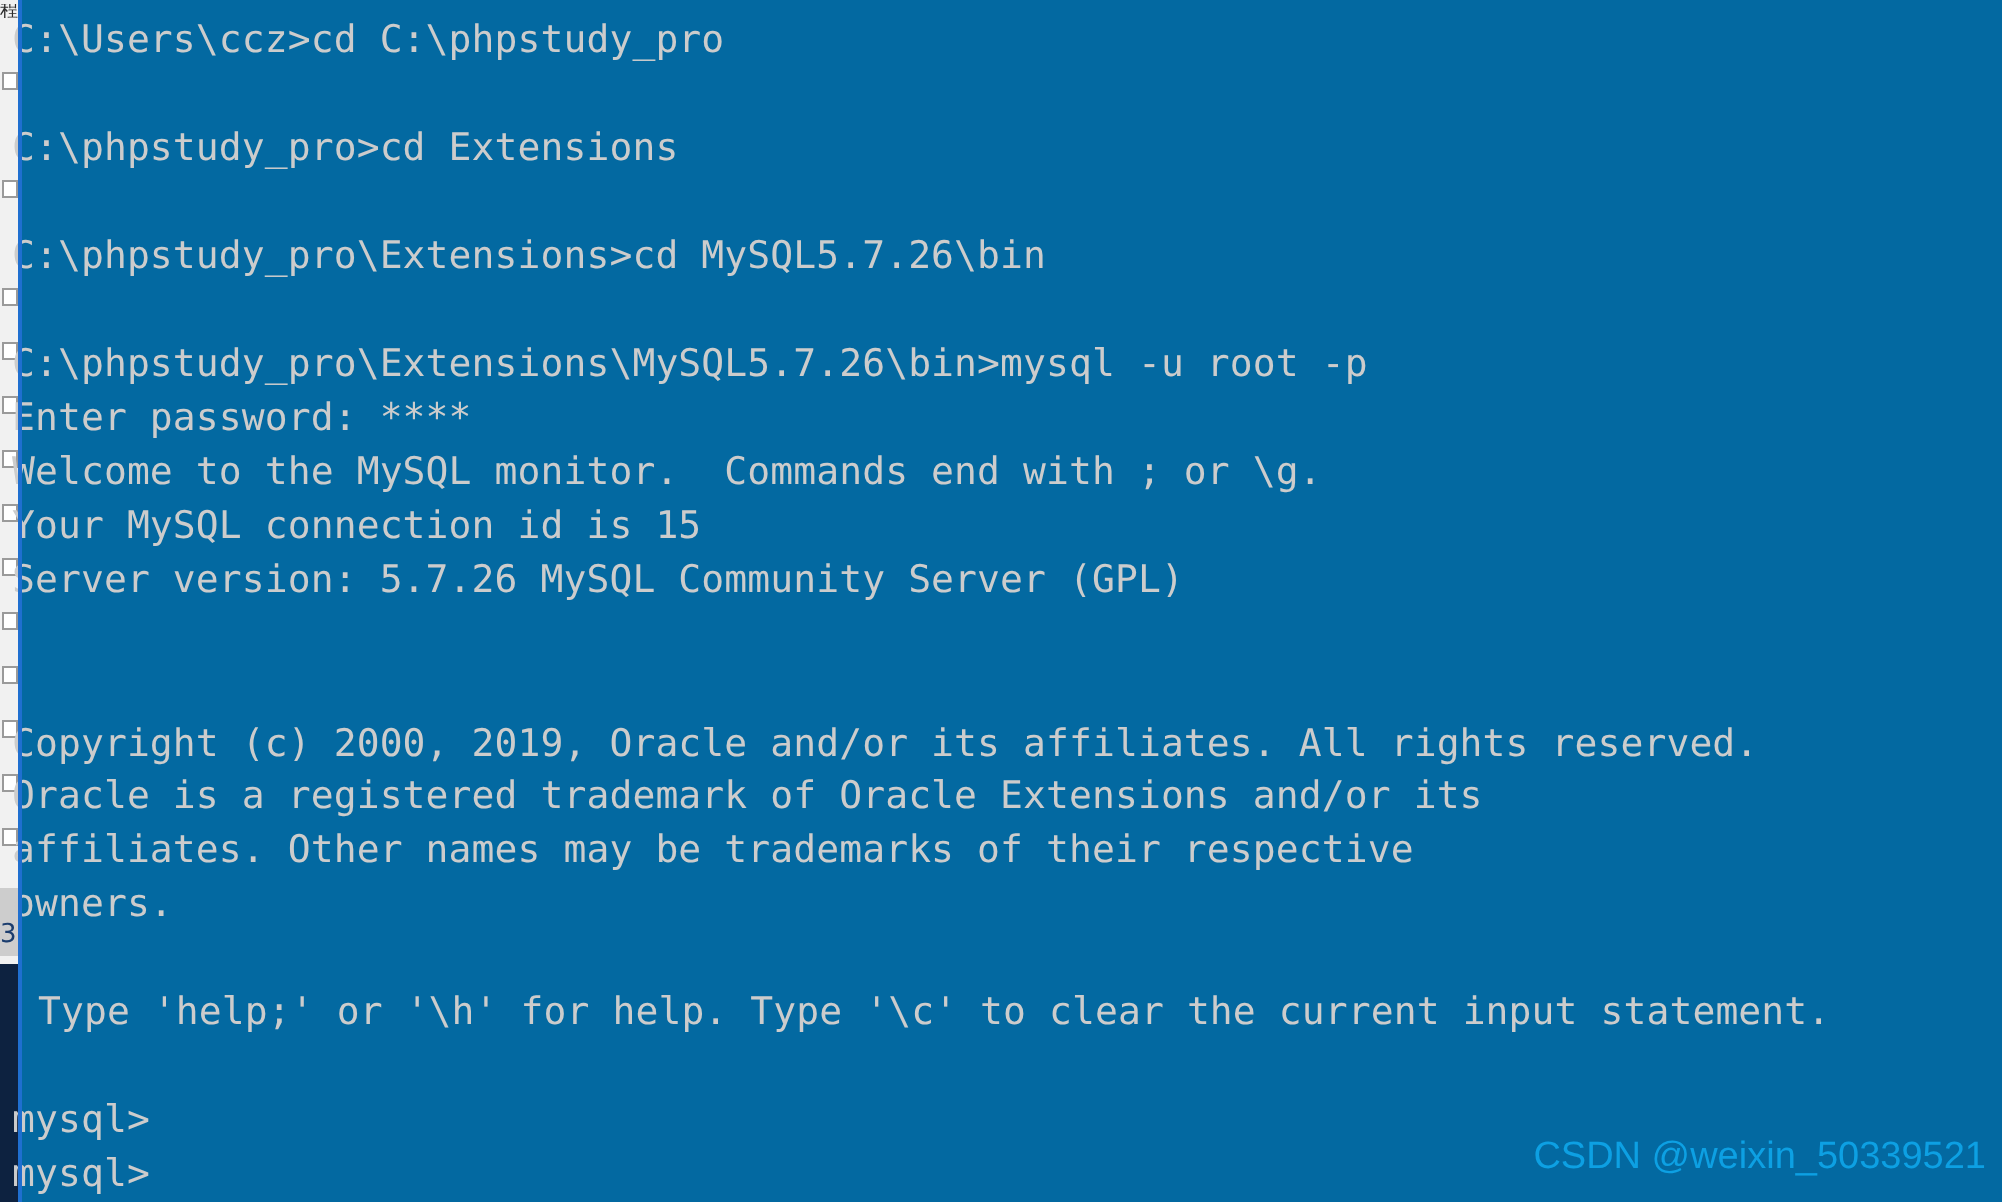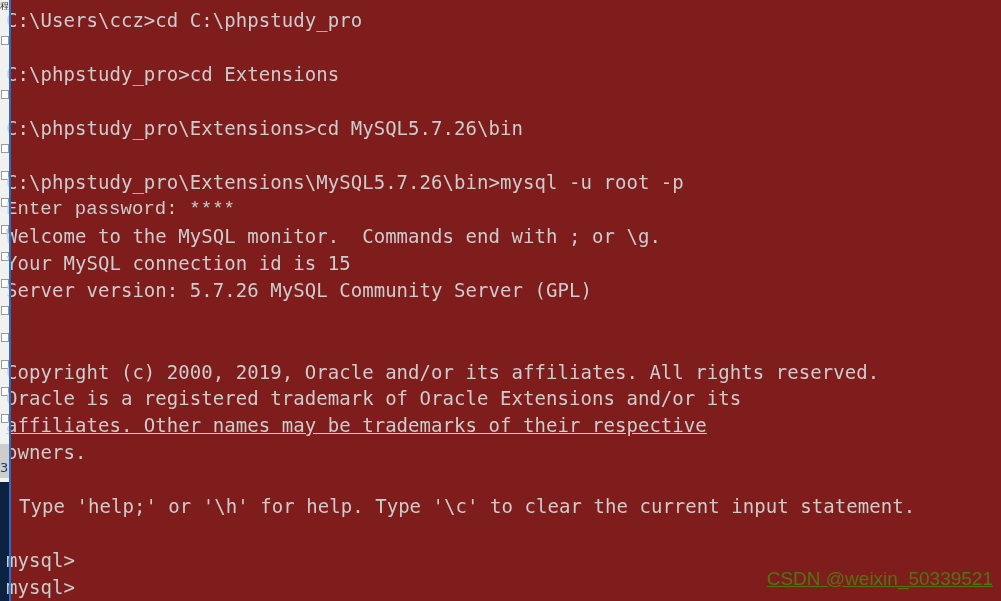--- a/index.html
+++ b/index.html
@@ -94,49 +94,48 @@
     z-index: 5;
   }
 
   
   #console {
     position: absolute;
     left: 11px;
     top: 0;
     width: 990px;
     height: 601px;
-    background: #7f1d1d;
+    background: #0369a1;
     z-index: 3;
   }
 
   .line {
     position: absolute;
     left: -5px;
     white-space: pre;
     color: #cccccc;
     font-family: "DejaVu Sans Mono", "Liberation Mono", monospace;
     font-size: 19px;
     line-height: 27px;
     letter-spacing: 0.05px;
     height: 27px;
   }
 
   
   #watermark {
     position: absolute;
     right: 8px;
     top: 567px;
-    color: #4d7c0f;
+    color: #0ea5e9;
     font-family: "Liberation Sans", "DejaVu Sans", sans-serif;
     font-size: 19px;
     line-height: 24px;
     white-space: pre;
     opacity: 0.92;
     z-index: 8;
-    text-decoration: underline;
   }
 </style>
 </head>
 <body>
 
 <div id="screen">
 
   <div id="bg-window">
     <div class="bg-scroll-track"></div>
     <div class="bg-scroll-thumb" style="top:444px;height:34px;"></div>
@@ -161,29 +160,29 @@
   <div id="console-edge"></div>
 
   <div id="console">
       <div class="line" style="top: 7px;">C:\Users\ccz&gt;cd C:\phpstudy_pro</div>
       <div class="line" style="top: 34px;"></div>
       <div class="line" style="top: 61px;">C:\phpstudy_pro&gt;cd Extensions</div>
       <div class="line" style="top: 88px;"></div>
       <div class="line" style="top: 115px;">C:\phpstudy_pro\Extensions&gt;cd MySQL5.7.26\bin</div>
       <div class="line" style="top: 142px;"></div>
       <div class="line" style="top: 169px;">C:\phpstudy_pro\Extensions\MySQL5.7.26\bin&gt;mysql -u root -p</div>
-      <div class="line" style="top: 196px; font-family: Liberation Mono, monospace;">Enter password: ****</div>
+      <div class="line" style="top: 196px;">Enter password: ****</div>
       <div class="line" style="top: 223px;">Welcome to the MySQL monitor.  Commands end with ; or \g.</div>
       <div class="line" style="top: 250px;">Your MySQL connection id is 15</div>
       <div class="line" style="top: 277px;">Server version: 5.7.26 MySQL Community Server (GPL)</div>
       <div class="line" style="top: 304px;"></div>
       <div class="line" style="top: 331px; margin-top: 28px;">Copyright (c) 2000, 2019, Oracle and/or its affiliates. All rights reserved.</div>
       <div class="line" style="top: 358px;"></div>
       <div class="line" style="top: 385px;">Oracle is a registered trademark of Oracle Extensions and/or its</div>
-      <div class="line" style="top: 412px; text-decoration: underline;">affiliates. Other names may be trademarks of their respective</div>
+      <div class="line" style="top: 412px;">affiliates. Other names may be trademarks of their respective</div>
       <div class="line" style="top: 439px;">owners.</div>
       <div class="line" style="top: 466px;"></div>
       <div class="line" style="top: 493px; margin-left: 13px;">Type 'help;' or '\h' for help. Type '\c' to clear the current input statement.</div>
       <div class="line" style="top: 520px;"></div>
       <div class="line" style="top: 547px;">mysql&gt;</div>
       <div class="line" style="top: 574px;">mysql&gt;</div>
     </div>
 
   <div id="watermark">CSDN @weixin_50339521</div>
 

